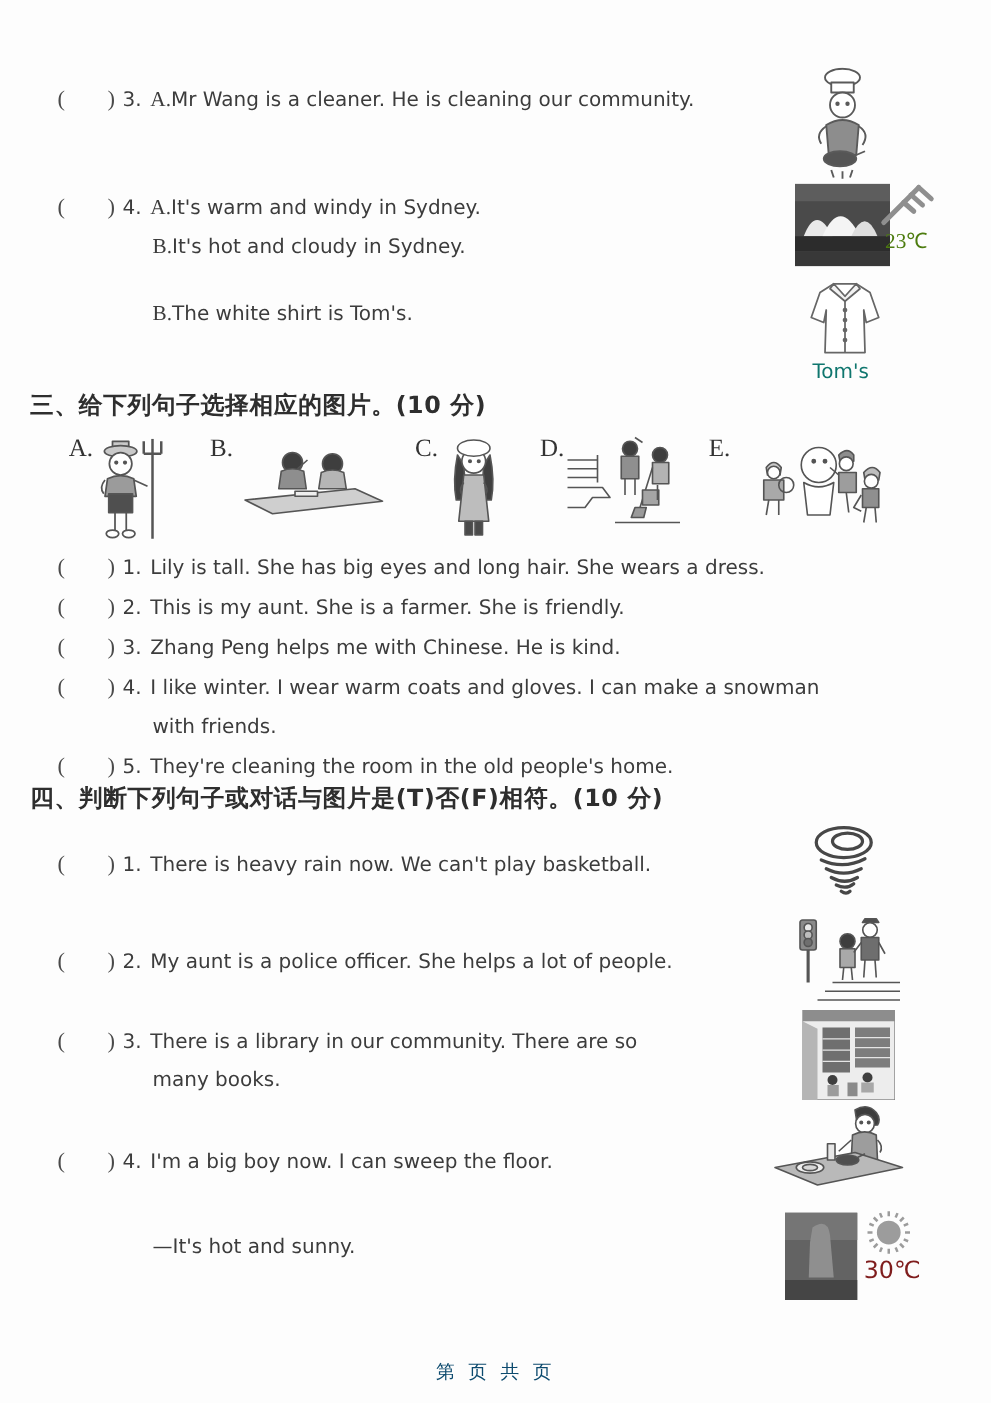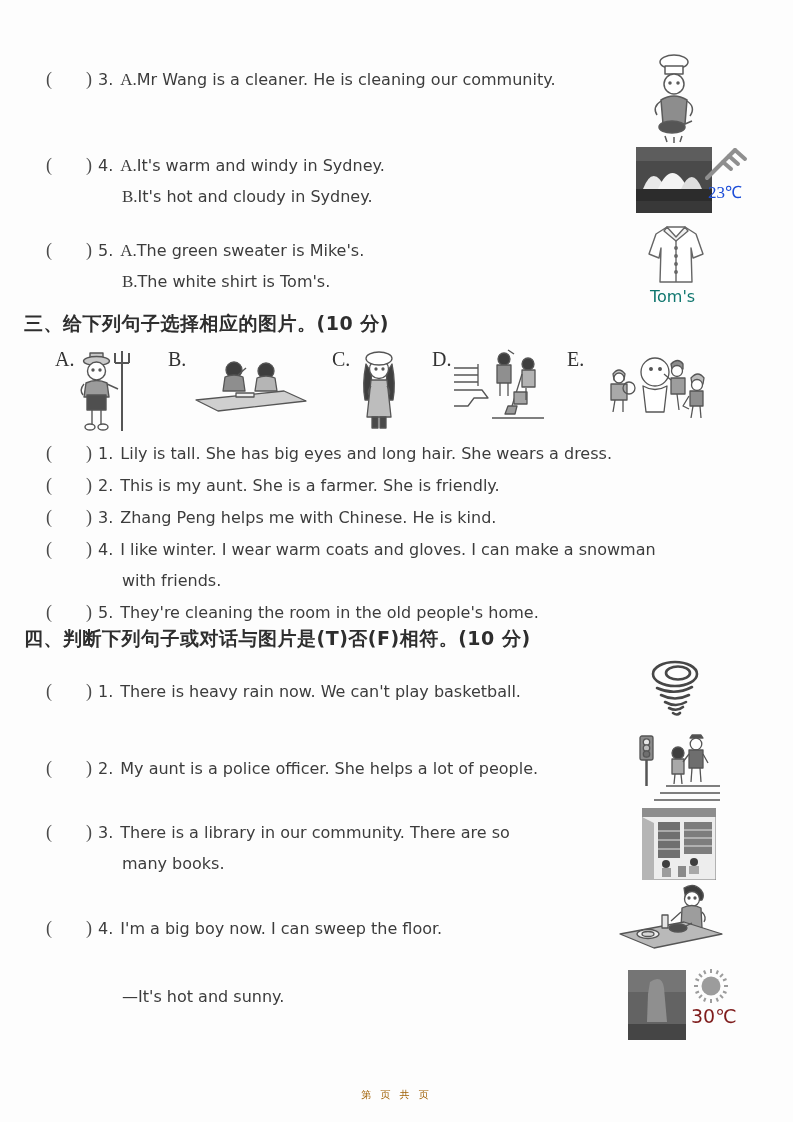--- a/index.html
+++ b/index.html
@@ -11,24 +11,24 @@
   .row { position:absolute; left:46px; font-size:16px; }
   .line { line-height:31px; white-space:nowrap; }
   .indent { margin-left:76px; }
   .bracket { font-family:"Liberation Serif", serif; font-size:18px; margin-right:6px; color:#4a4a4a; cursor:text; }
   .gap { display:inline-block; width:34px; }
   .num { margin-right:7px; }
   .letter { font-family:"Liberation Serif", serif; font-size:17px; }
   .heading { position:absolute; left:24px; font-size:19px; font-weight:600; color:#2e2e2e; letter-spacing:0.5px; }
   .pic-label { position:absolute; font-family:"Liberation Serif", serif; font-size:20px; color:#333; }
   .art { position:absolute; line-height:0; }
-  .temp { position:absolute; font-family:"Liberation Serif", serif; font-size:17px; color:#1d4ed8; }
+  .temp { position:absolute; font-family:"Liberation Serif", serif; font-size:17px; color:#4d7c0f; }
   .temp-big { position:absolute; font-size:19px; color:#7f1d1d; }
   .caption { position:absolute; font-size:16px; color:#0f766e; }
-  .footer { position:absolute; top:1088px; left:0; width:100%; text-align:center; font-size:10px; color:#a16207; letter-spacing:3px; }
+  .footer { position:absolute; top:1088px; left:0; width:100%; text-align:center; font-size:15px; color:#0c4a6e; letter-spacing:3px; }
 </style>
 </head>
 <body>
 
 <div>
 
   <div class="row" style="top:64px">
     <div class="line">
       <span class="bracket"><span>(</span><span class="gap"></span><span>)</span></span><span class="num">3.</span><span class="letter">A.</span><span>Mr Wang is a cleaner. He is cleaning our community.</span>
     </div>
@@ -78,23 +78,20 @@
         <line x1="5" y1="36" x2="33" y2="8"></line>
         <line x1="33" y1="8" x2="43" y2="17"></line>
         <line x1="27" y1="14" x2="36" y2="22"></line>
         <line x1="21" y1="20" x2="29" y2="27"></line>
       </g>
     </svg>
   </span>
   <span class="temp" style="left:708px; top:180px">23℃</span>
 
   <div class="row" style="top:235px">
-    <div class="line">
-      <span class="bracket"><span>(</span><span class="gap"></span><span>)</span></span><span class="num">5.</span><span class="letter">A.</span><span>The green sweater is Mike's.</span>
-    </div>
     <div class="line indent">
       <span class="letter">B.</span><span>The white shirt is Tom's.</span>
     </div>
   </div>
   <span class="art" style="left:646px; top:224px">
     <svg width="60" height="62" viewBox="0 0 60 62">
       <g stroke="#666666" stroke-width="1.4" fill="#ffffff" stroke-linejoin="round">
         <path d="M21 3 L39 3 L50 10 L57 30 L47 34 L45 24 L46 58 L14 58 L15 24 L13 34 L3 30 L10 10 Z"></path>
         <path d="M21 3 L30 13 L39 3 L42 7 L30 17 L18 7 Z" fill="#f2f2f2"></path>
         <line x1="30" y1="17" x2="30" y2="58"></line>

